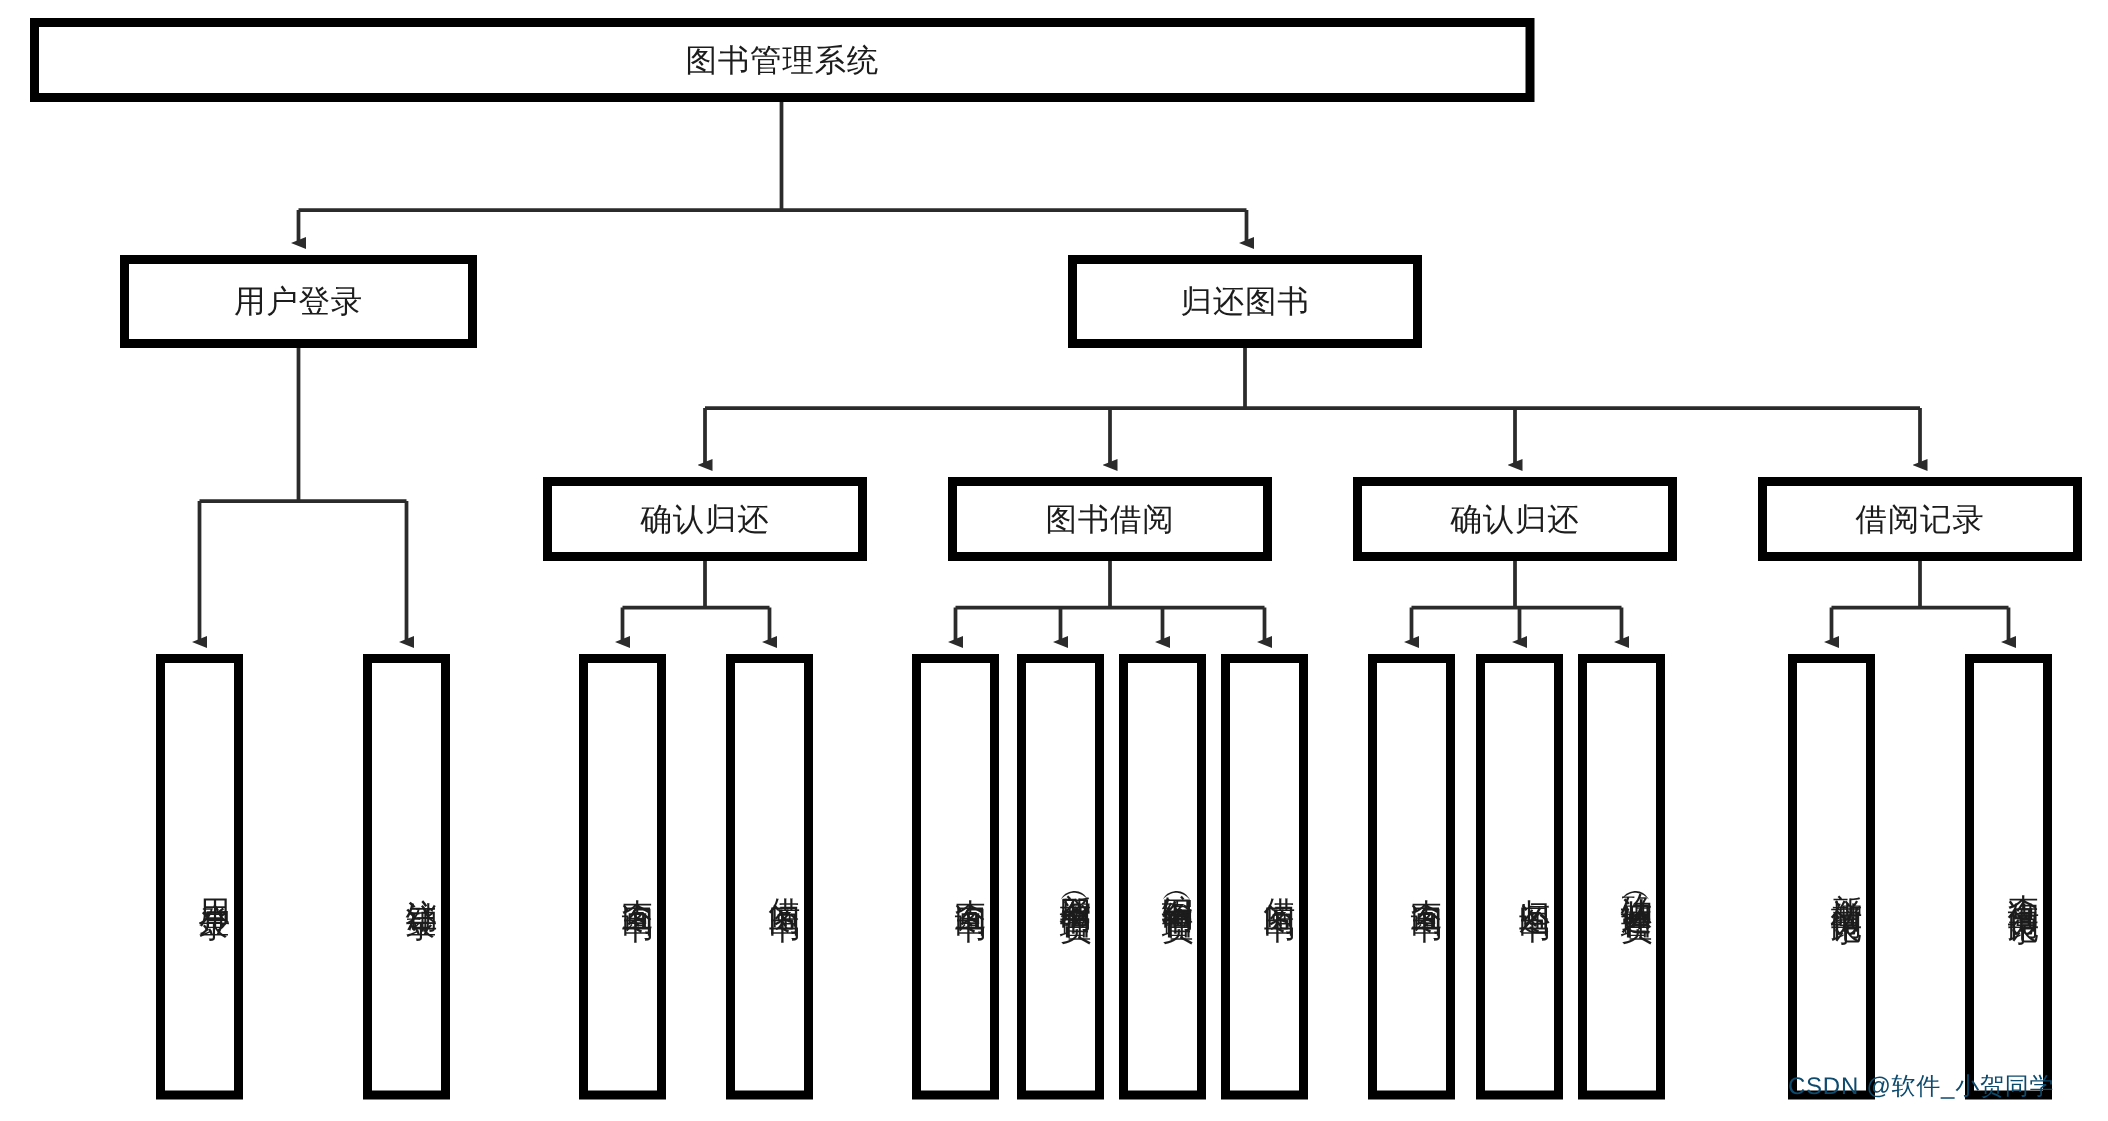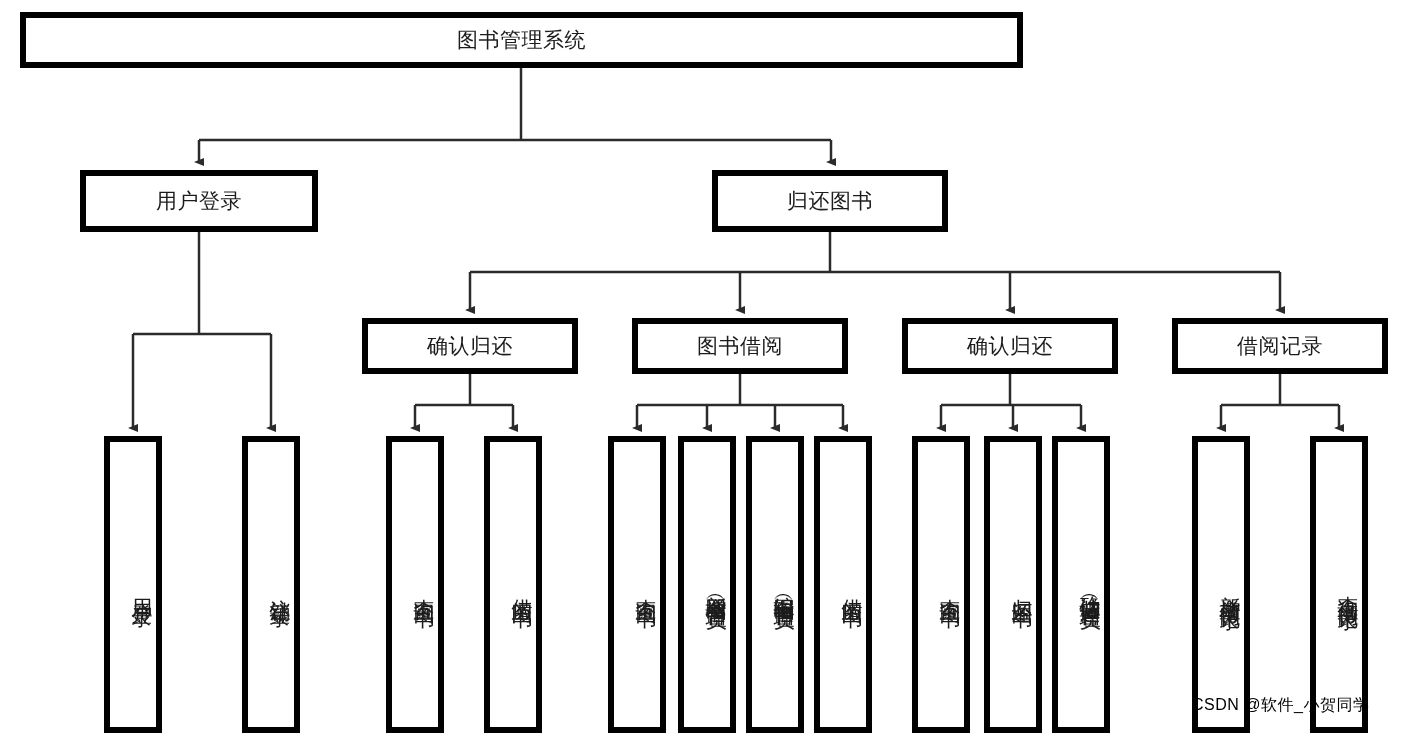--- a/index.html
+++ b/index.html
@@ -171,15 +171,15 @@
   <div class="node vert tall" id="node-leaf-10" style="left: 1052px; top: 436px; width: 58px; height: 297px;">
     <span>确认归还（管理员）</span>
   </div>
   <div class="node vert" id="node-leaf-11" style="left: 1192px; top: 436px; width: 58px; height: 297px;">
     <span>新增借阅记录</span>
   </div>
   <div class="node vert" id="node-leaf-12" style="left: 1310px; top: 436px; width: 58px; height: 297px;">
     <span>查询借阅记录</span>
   </div>
 
-  <div class="watermark" id="watermark" style="left: 1192px; top: 695px; color: #000000;">CSDN @软件_小贺同学</div>
+  <div class="watermark" id="watermark" style="left: 1192px; top: 714px; color: #0c4a6e;">CSDN @软件_小贺同学</div>
 
 </div>
 
 </body></html>

